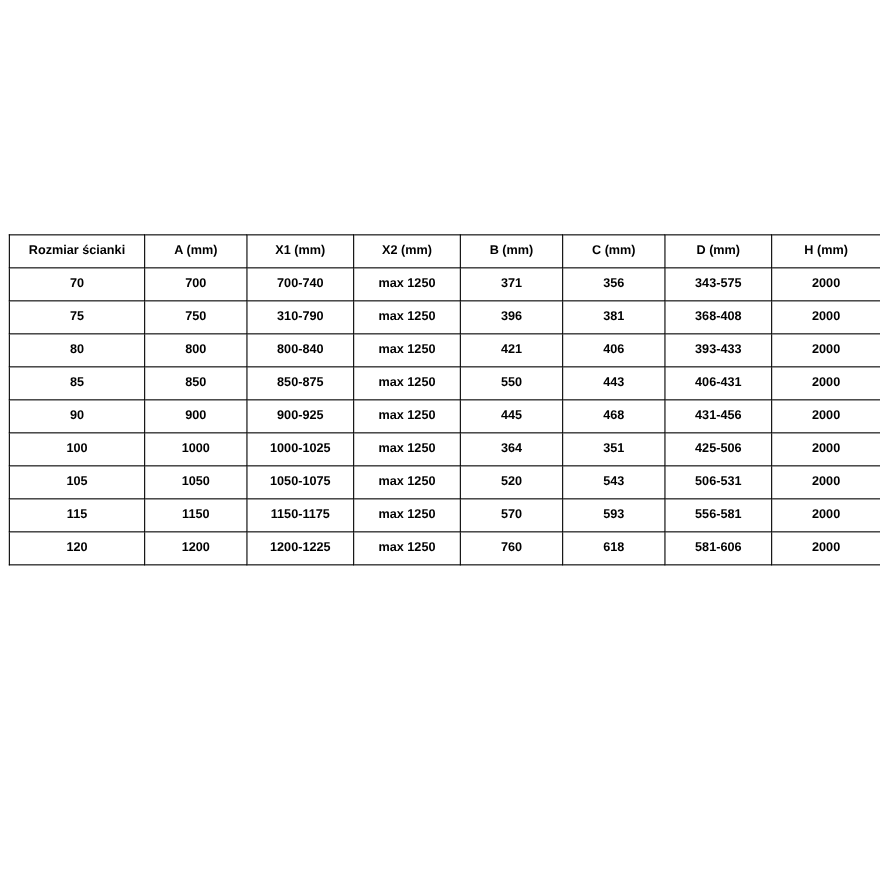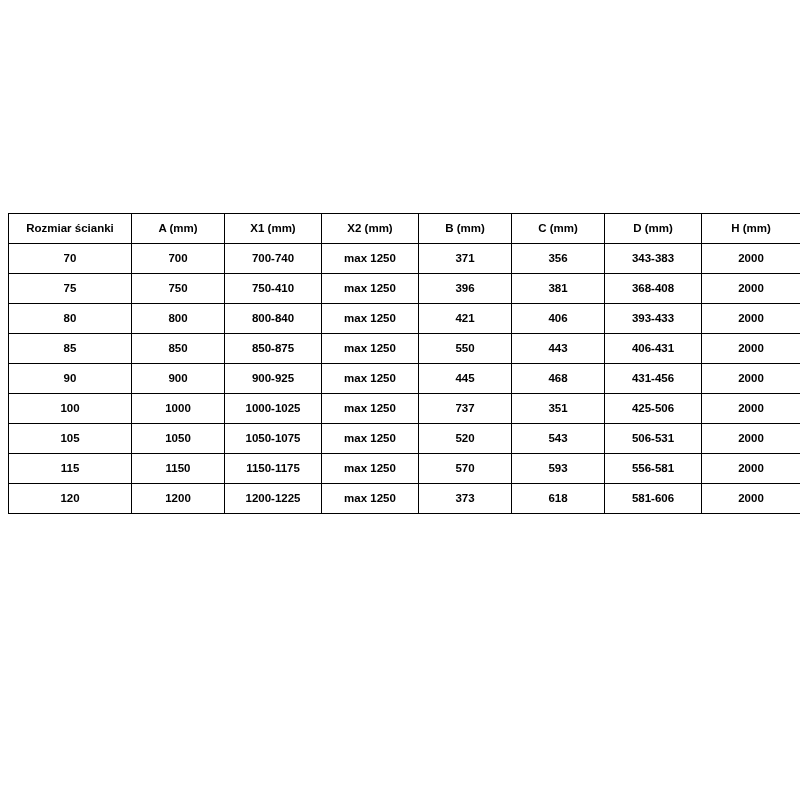--- a/index.html
+++ b/index.html
@@ -90,27 +90,27 @@
       </tr>
     </thead>
     <tbody>
       <tr>
         <td>70</td>
         <td>700</td>
         <td>700-740</td>
         <td>max 1250</td>
         <td>371</td>
         <td>356</td>
-        <td>343-383</td>
+        <td>343-575</td>
         <td>2000</td>
       </tr>
       <tr>
         <td>75</td>
         <td>750</td>
-        <td>750-410</td>
+        <td>310-790</td>
         <td>max 1250</td>
         <td>396</td>
         <td>381</td>
         <td>368-408</td>
         <td>2000</td>
       </tr>
       <tr>
         <td>80</td>
         <td>800</td>
         <td>800-840</td>
@@ -138,21 +138,21 @@
         <td>445</td>
         <td>468</td>
         <td>431-456</td>
         <td>2000</td>
       </tr>
       <tr>
         <td>100</td>
         <td>1000</td>
         <td>1000-1025</td>
         <td>max 1250</td>
-        <td>737</td>
+        <td>364</td>
         <td>351</td>
         <td>425-506</td>
         <td>2000</td>
       </tr>
       <tr>
         <td>105</td>
         <td>1050</td>
         <td>1050-1075</td>
         <td>max 1250</td>
         <td>520</td>
@@ -168,20 +168,20 @@
         <td>570</td>
         <td>593</td>
         <td>556-581</td>
         <td>2000</td>
       </tr>
       <tr>
         <td>120</td>
         <td>1200</td>
         <td>1200-1225</td>
         <td>max 1250</td>
-        <td>373</td>
+        <td>760</td>
         <td>618</td>
         <td>581-606</td>
         <td>2000</td>
       </tr>
     </tbody>
   </table>
 </div>
 
 </body></html>

